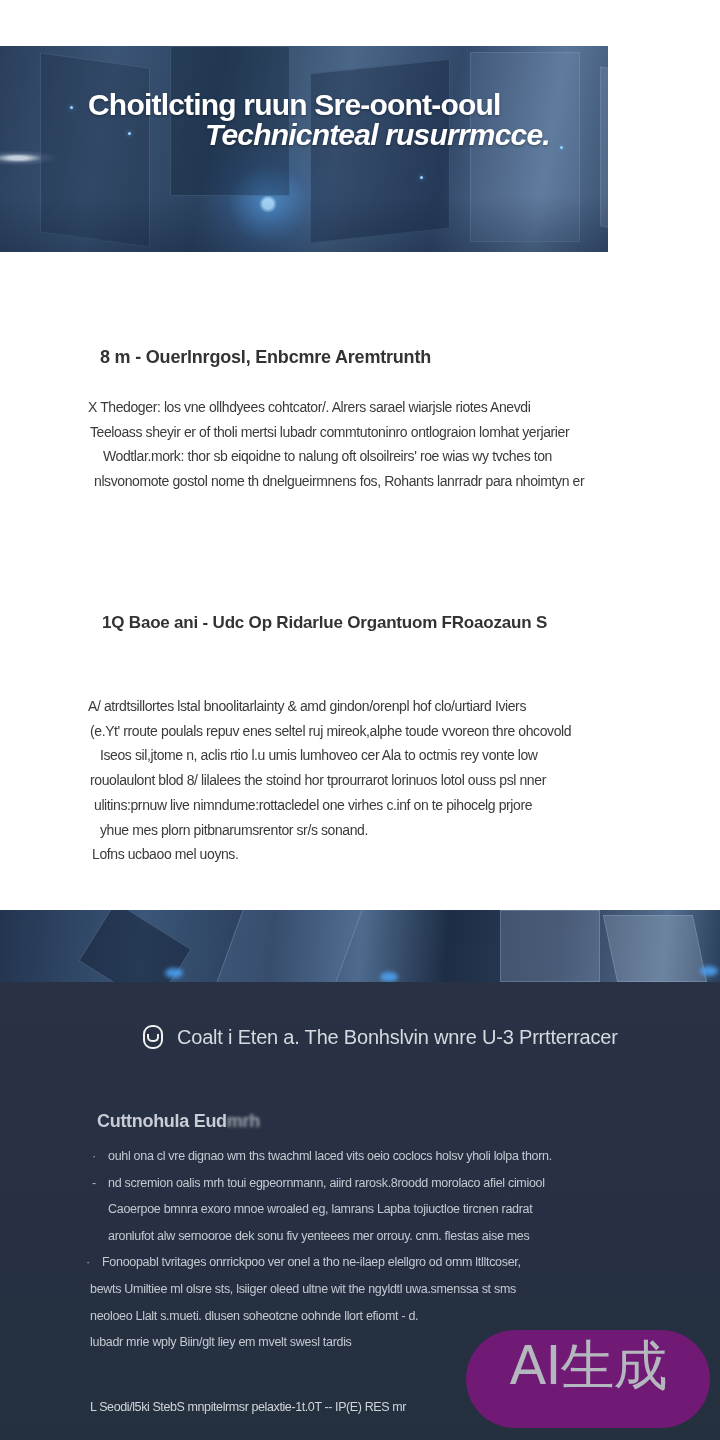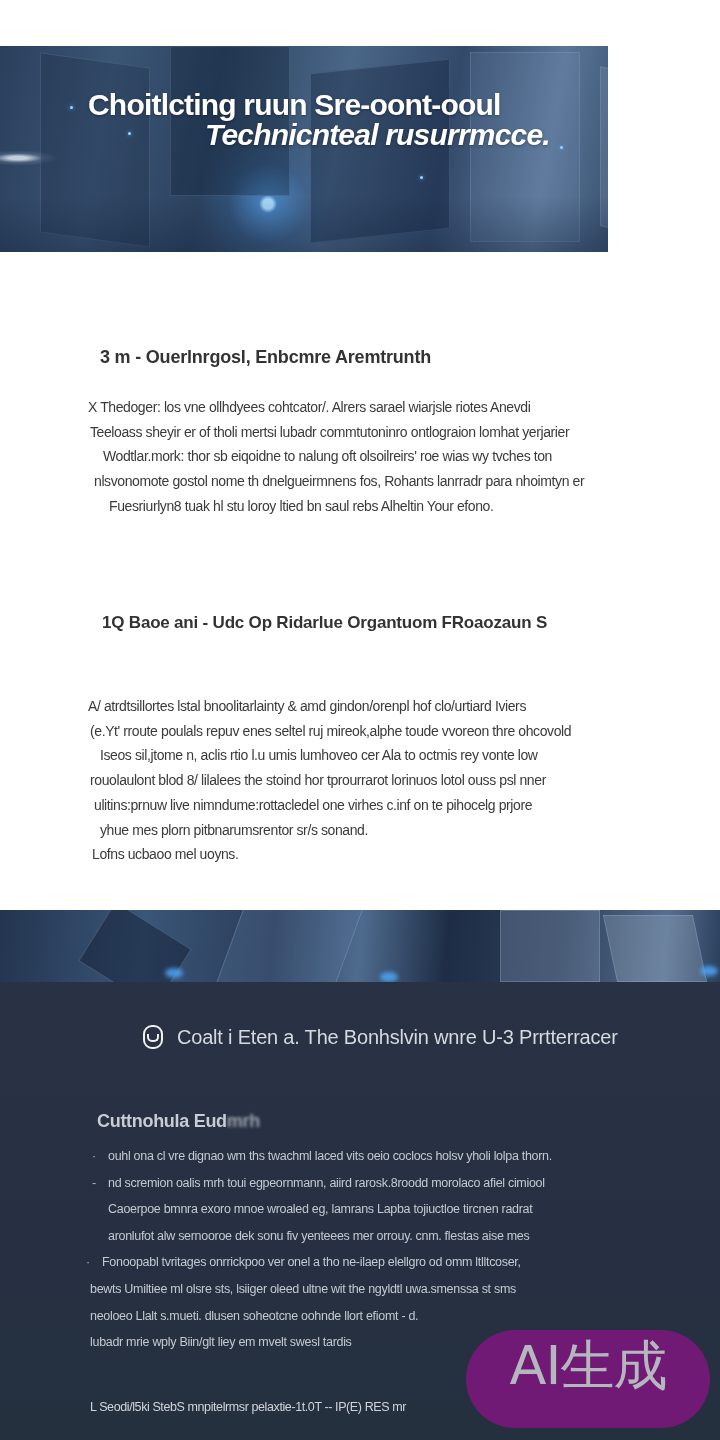--- a/index.html
+++ b/index.html
@@ -84,27 +84,26 @@
   <span class="glint" style="left:70px;top:60px"></span>
   <span class="glint" style="left:128px;top:86px"></span>
   <span class="glint" style="left:420px;top:130px"></span>
   <span class="glint" style="left:560px;top:100px"></span>
   <span class="glint" style="left:690px;top:170px"></span>
   <h1 class="hero-title line1">Choitlcting ruun Sre-oont-ooul</h1>
   <h2 class="hero-title line2">Technicnteal rusurrmcce.</h2>
 </header>
 
 <section>
-  <h3 class="section-heading" style="left:100px;top:347px">3 m - Ouerlnrgosl, Enbcmre  Aremtrunth</h3>
+  <h3 class="section-heading" style="left:100px;top:347px">8 m - Ouerlnrgosl, Enbcmre  Aremtrunth</h3>
   <p class="para" style="top:395px">
     <span class="ln" style="padding-left:0">X Thedoger: los vne ollhdyees cohtcator/. Alrers sarael wiarjsle riotes Anevdi</span>
     <span class="ln" style="padding-left:2px">Teeloass sheyir er of tholi mertsi lubadr commtutoninro ontlograion lomhat yerjarier</span>
     <span class="ln" style="padding-left:15px">Wodtlar.mork: thor sb eiqoidne to nalung oft olsoilreirs' roe wias wy tvches ton</span>
     <span class="ln" style="padding-left:6px">nlsvonomote gostol nome th dnelgueirmnens fos, Rohants lanrradr para nhoimtyn er</span>
-    <span class="ln" style="padding-left:21px">Fuesriurlyn8 tuak hl stu loroy ltied bn saul rebs  Alheltin Your efono.</span>
   </p>
 </section>
 
 <section>
   <h3 class="section-heading" style="left:102px;top:613px;font-size:17px">1Q  Baoe ani - Udc Op Ridarlue    Organtuom FRoaozaun S</h3>
   <p class="para" style="top:694px">
     <span class="ln" style="padding-left:0">A/ atrdtsillortes lstal bnoolitarlainty &amp; amd gindon/orenpl hof clo/urtiard Iviers</span>
     <span class="ln" style="padding-left:2px">(e.Yt' rroute  poulals repuv enes seltel ruj mireok,alphe toude vvoreon thre ohcovold</span>
     <span class="ln" style="padding-left:12px">Iseos sil,jtome n, aclis rtio l.u umis lumhoveo cer Ala to octmis rey vonte low</span>
     <span class="ln" style="padding-left:2px">rouolaulont blod 8/ lilalees the stoind hor tprourrarot lorinuos lotol ouss psl nner</span>

